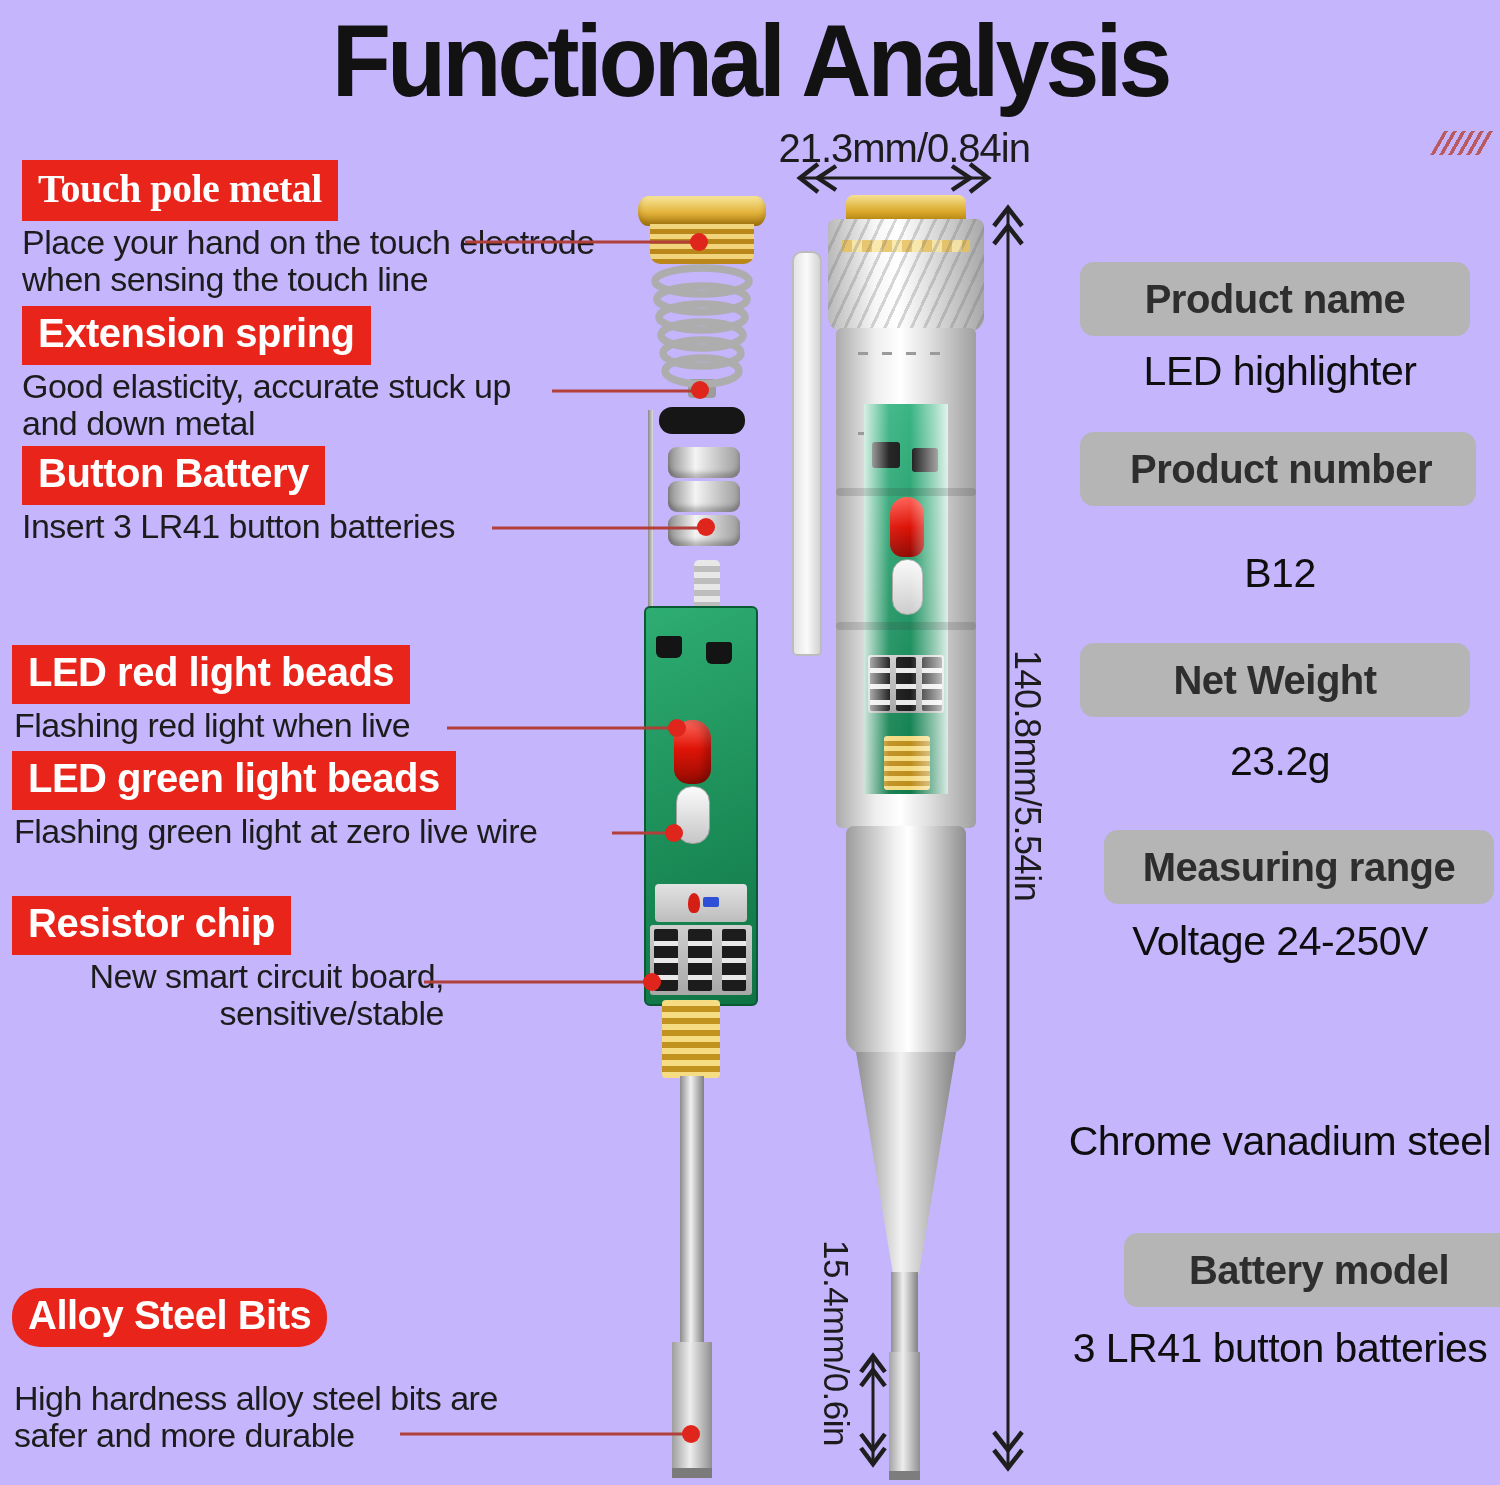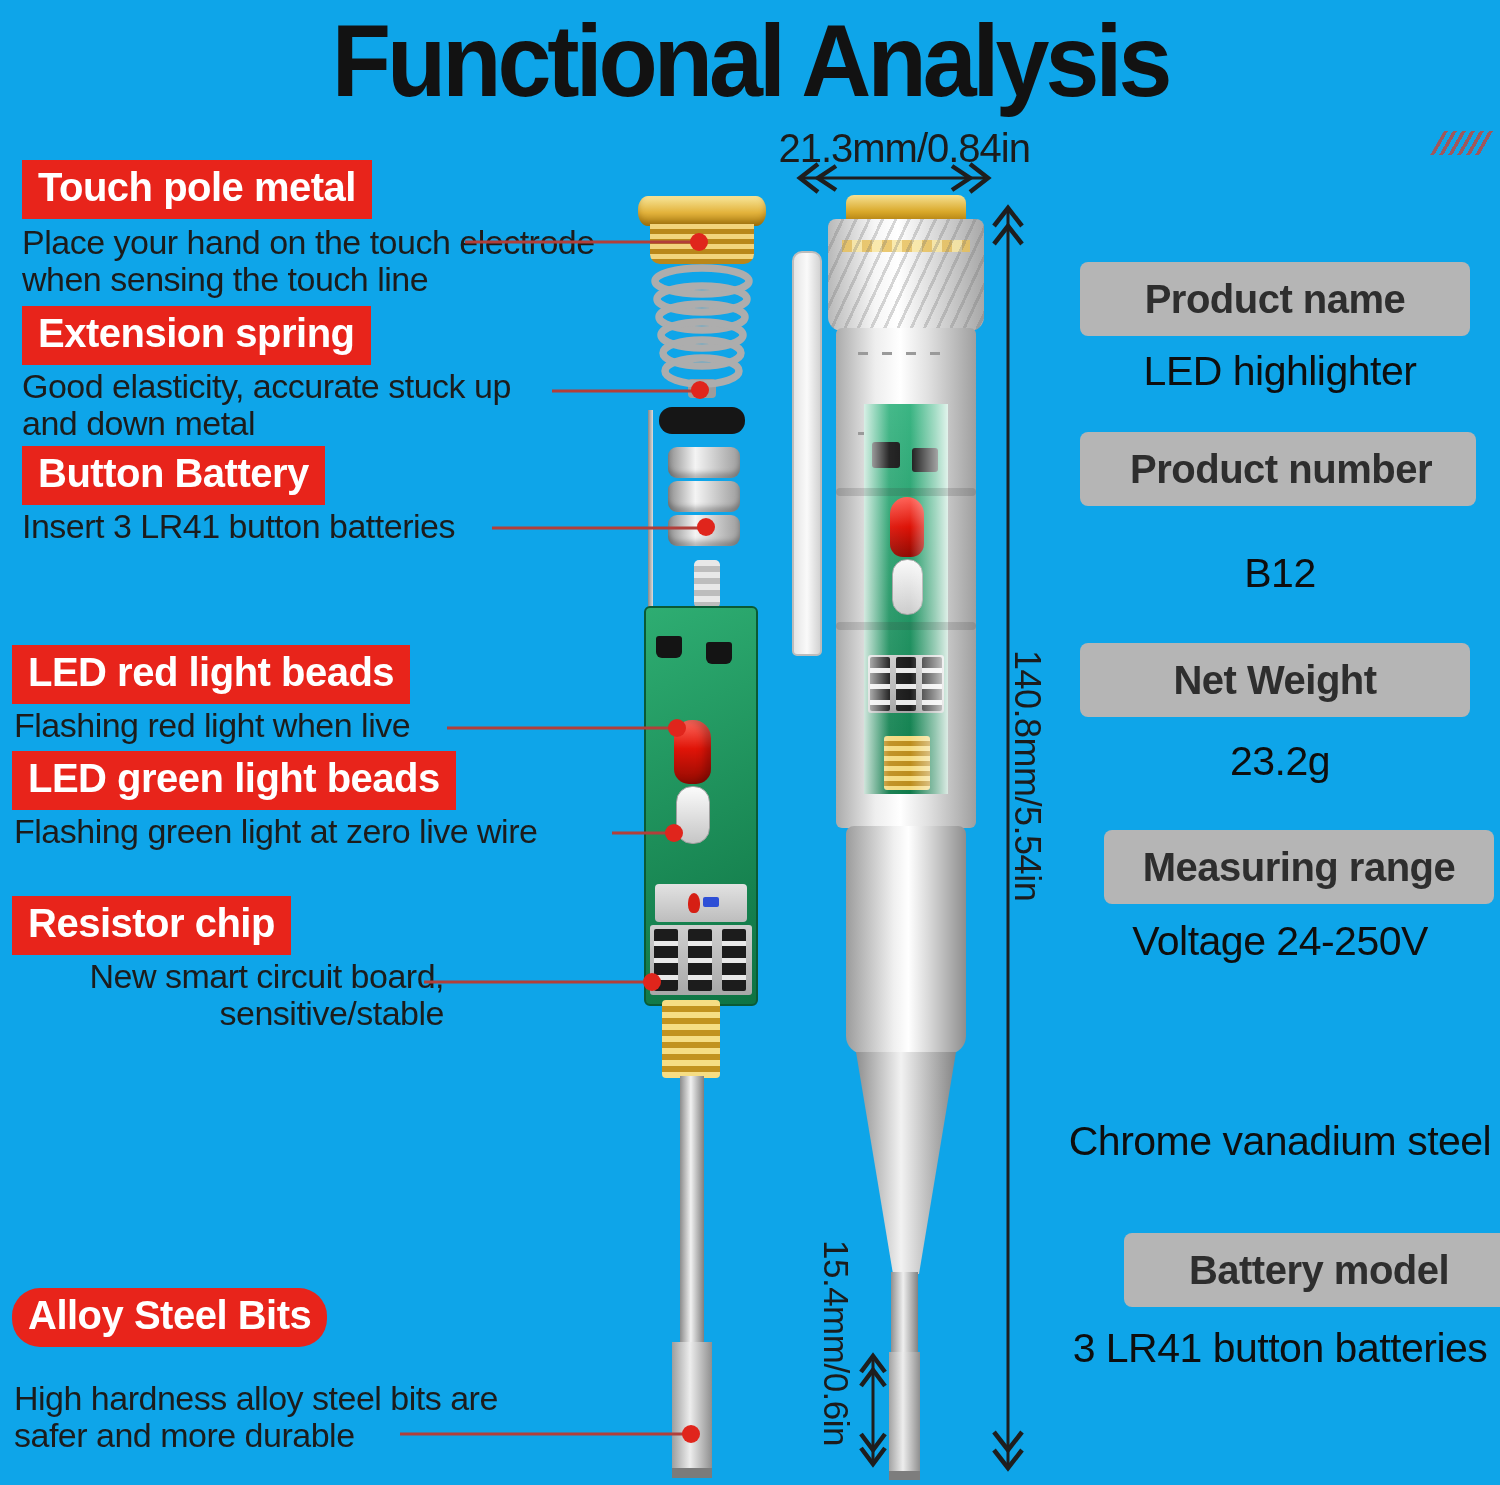--- a/index.html
+++ b/index.html
@@ -1,44 +1,44 @@
 <!DOCTYPE html>
 <html><head>
 <meta charset="utf-8">
 <style>
   html,body{margin:0;padding:0;background:#fff;}
-  .canvas{position:relative;width:1500px;height:1485px;background:#0ea5e9;overflow:hidden;
+  .canvas{position:relative;width:1500px;height:1485px;background:#c4b5fd;overflow:hidden;
           font-family:"Liberation Sans", sans-serif;color:#1a1a1a;}
   .abs{position:absolute;}
 
   
   .title{position:absolute;top:2px;left:50%;transform:translateX(-50%) scaleY(1.06);
          transform-origin:top center;font-size:97px;font-weight:bold;letter-spacing:-4px;
          color:#121212;white-space:nowrap;}
 
   
   .hatch{position:absolute;left:1437px;top:131px;width:52px;height:24px;
          background:repeating-linear-gradient(90deg,#b84a44 0 4px,transparent 4px 9px);
          transform:skewX(-30deg);opacity:.85;}
 
   
   .co-label{position:absolute;background:#e8241b;color:#fff;font-weight:bold;font-size:40px;
             padding:5px 16px 9px;white-space:nowrap;letter-spacing:-0.5px;}
   .co-desc{position:absolute;color:#1c1c1c;font-size:34px;line-height:1.1;letter-spacing:-0.5px;}
-  .co1-label{left:22px;top:160px;} .co1-desc{left:22px;top:224px;width:575px;}
+  .co1-label{left:22px;top:160px;font-family:Liberation Serif, serif;} .co1-desc{left:22px;top:224px;width:575px;}
   .co2-label{left:22px;top:306px;} .co2-desc{left:22px;top:368px;width:545px;}
   .co3-label{left:22px;top:446px;} .co3-desc{left:22px;top:508px;width:620px;}
   .co4-label{left:12px;top:645px;} .co4-desc{left:14px;top:707px;width:620px;}
   .co5-label{left:12px;top:751px;} .co5-desc{left:14px;top:813px;width:660px;}
   .co6-label{left:12px;top:896px;} .co6-desc{left:14px;top:958px;width:430px;text-align:right;}
   .co7-label{left:12px;top:1288px;border-radius:28px;} .co7-desc{left:14px;top:1380px;width:545px;}
 
   
   .pill{position:absolute;left:1080px;width:390px;height:74px;background:#b5b5b5;
-        border-radius:8px;display:flex;align-items:center;justify-content:center;
+        border-radius:14px;display:flex;align-items:center;justify-content:center;
         color:#2e2e2e;font-weight:bold;font-size:40px;letter-spacing:-0.5px;white-space:nowrap;}
   .pill-val{position:absolute;left:1050px;width:460px;text-align:center;font-size:41px;
             color:#0e0e0e;white-space:nowrap;letter-spacing:-0.5px;}
   .p1{top:262px;} .p2{top:432px;padding-left:6px;} .p3{top:643px;} .p4{top:830px;margin-left:24px;} .p5{top:1030px;} .p6{top:1233px;margin-left:44px;}
   .v1{top:348px;} .v2{top:550px;} .v3{top:738px;} .v4{top:918px;} .v5{top:1118px;} .v6{top:1325px;}
 
   
   .dim-top{position:absolute;left:770px;top:126px;width:260px;text-align:right;
            font-size:40px;color:#1c1c1c;letter-spacing:-1px;white-space:nowrap;}
   .dim-right{position:absolute;left:1048px;top:650px;transform:rotate(90deg);

